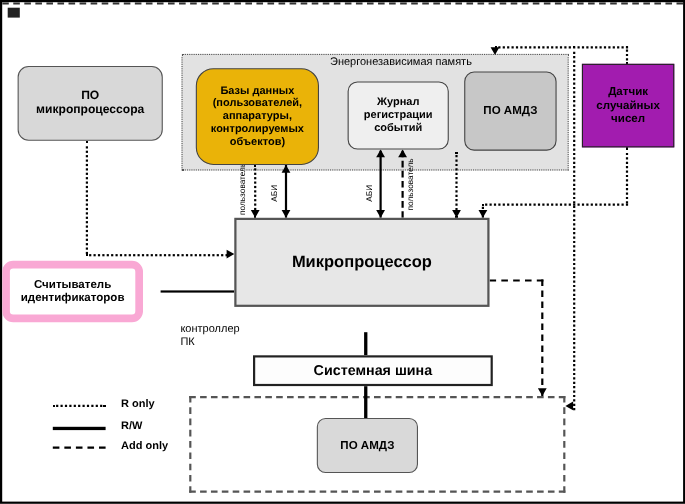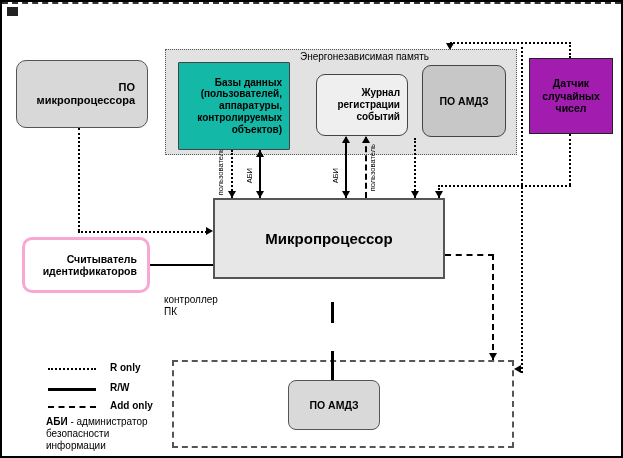--- a/index.html
+++ b/index.html
@@ -1,21 +1,21 @@
 <!DOCTYPE html>
 <html><head>
 <meta charset="utf-8">
 <style>
   * { margin:0; padding:0; box-sizing:border-box; }
   body { background:#ffffff; font-family:"Liberation Sans","DejaVu Sans",sans-serif; color:#000; }
   .canvas { position:relative; width:623px; height:458px; border:2px solid #000; background:#fff; overflow:hidden; }
   .abs { position:absolute; }
   .box { position:absolute; display:flex; align-items:center; justify-content:center;
          text-align:center; font-weight:bold; color:#000; line-height:1.18; }
-  .rounded { border-radius:10px;text-align:right; }
+  .rounded { border-radius:10px; }
   .container-label { position:absolute; font-size:10px; color:#000; }
   
   .v-dot   { position:absolute; width:0; border-left:2px dotted #000; }
   .h-dot   { position:absolute; height:0; border-top:2px dotted #000; }
   .v-solid { position:absolute; width:0; border-left:2px solid  #000; }
   .h-solid { position:absolute; height:0; border-top:2px solid  #000; }
   .v-dash  { position:absolute; width:0; border-left:2px dashed #000; }
   .h-dash  { position:absolute; height:0; border-top:2px dashed #000; }
   .v-bus   { position:absolute; width:0; border-left:3px solid  #000; }
   
@@ -93,43 +93,41 @@
   <div class="v-bus" style="left:329px; top:300px; height:21px;"></div>
   <div class="v-bus" style="left:329px; top:349px; height:29px;"></div>
 
   <div class="vlabel" style="left:214px; top:146px;">пользователь</div>
   <div class="vlabel" style="left:243px; top:166px;">АБИ</div>
   <div class="vlabel" style="left:329px; top:166px;">АБИ</div>
   <div class="vlabel" style="left:366px; top:142px;">пользователь</div>
 
   <div class="box rounded" style="left:14px; top:58px; width:132px; height:68px; background:#d8d8d8; border:1px solid #555; font-size:11px; padding:0 12px;">ПО микропроцессора</div>
 
-  <div class="box rounded" style="left:176px; top:60px; width:112px; height:88px; background:#14b8a6; border:1px solid #444; font-size:10px; padding:2px 7px; border-radius:1px;">Базы данных (пользователей, аппаратуры, контролируемых объектов)</div>
+  <div class="box rounded" style="left:176px; top:60px; width:112px; height:88px; background:#eab308; border:1px solid #444; font-size:10px; padding:2px 7px; border-radius:16px;">Базы данных (пользователей, аппаратуры, контролируемых объектов)</div>
 
   <div class="box rounded" style="left:314px; top:72px; width:92px; height:62px; background:#efefef; border:1px solid #444; font-size:10px; padding:2px 7px; border-radius:9px;">Журнал регистрации событий</div>
 
   <div class="box rounded" style="left:420px; top:63px; width:84px; height:72px; background:#c7c7c7; border:1px solid #444; font-size:10.5px; border-radius:9px;">ПО АМДЗ</div>
 
   <div class="box" style="left:527px; top:56px; width:84px; height:76px; background:#a21caf; border:1px solid #222; font-size:10.5px; padding:2px 8px;">Датчик случайных чисел</div>
 
   <div class="box" style="left:211px; top:196px; width:232px; height:81px; background:#e7e7e7; border:2px solid #555; font-size:15px;">Микропроцессор</div>
 
-  <div class="box rounded" style="left:20px; top:235px; width:128px; height:56px; background:#fff; border:3px solid #f9a8d4; font-size:10.5px; padding:0 10px;">Считыватель идентификаторов</div>
+  <div class="box rounded" style="left:0; top:235px; width:128px; height:56px; background:#fff; border:7px solid #f9a8d4; font-size:10.5px; padding:0 10px;">Считыватель идентификаторов</div>
 
+  <div class="box" style="left:228px; top:321px; width:218px; height:28px; background:#fdfdfd; border:2px solid #222; font-size:13px;">Системная шина</div>
 
   <div class="box rounded" style="left:286px; top:378px; width:92px; height:50px; background:#d9d9d9; border:1px solid #555; font-size:10.5px; border-radius:8px;">ПО АМДЗ</div>
 
   <div class="note" style="left:162px; top:292px; width:62px;">контроллер ПК</div>
 
   <div class="leg-line" style="left:46px; top:366px; width:48px; border-top:2px dotted #000;"></div>
   <div class="leg-label" style="left:108px; top:360px;">R only</div>
 
   <div class="leg-line" style="left:46px; top:386px; width:48px; border-top:3px solid #000;"></div>
   <div class="leg-label" style="left:108px; top:380px;">R/W</div>
 
   <div class="leg-line" style="left:46px; top:404px; width:48px; border-top:2px dashed #000;"></div>
   <div class="leg-label" style="left:108px; top:398px;">Add only</div>
 
-  <div class="note" style="left:44px; top:414px; width:125px;">
-    <span style="font-weight:bold;">АБИ</span><span> - администратор безопасности информации</span>
-  </div>
 
 </div>
 
 </body></html>

